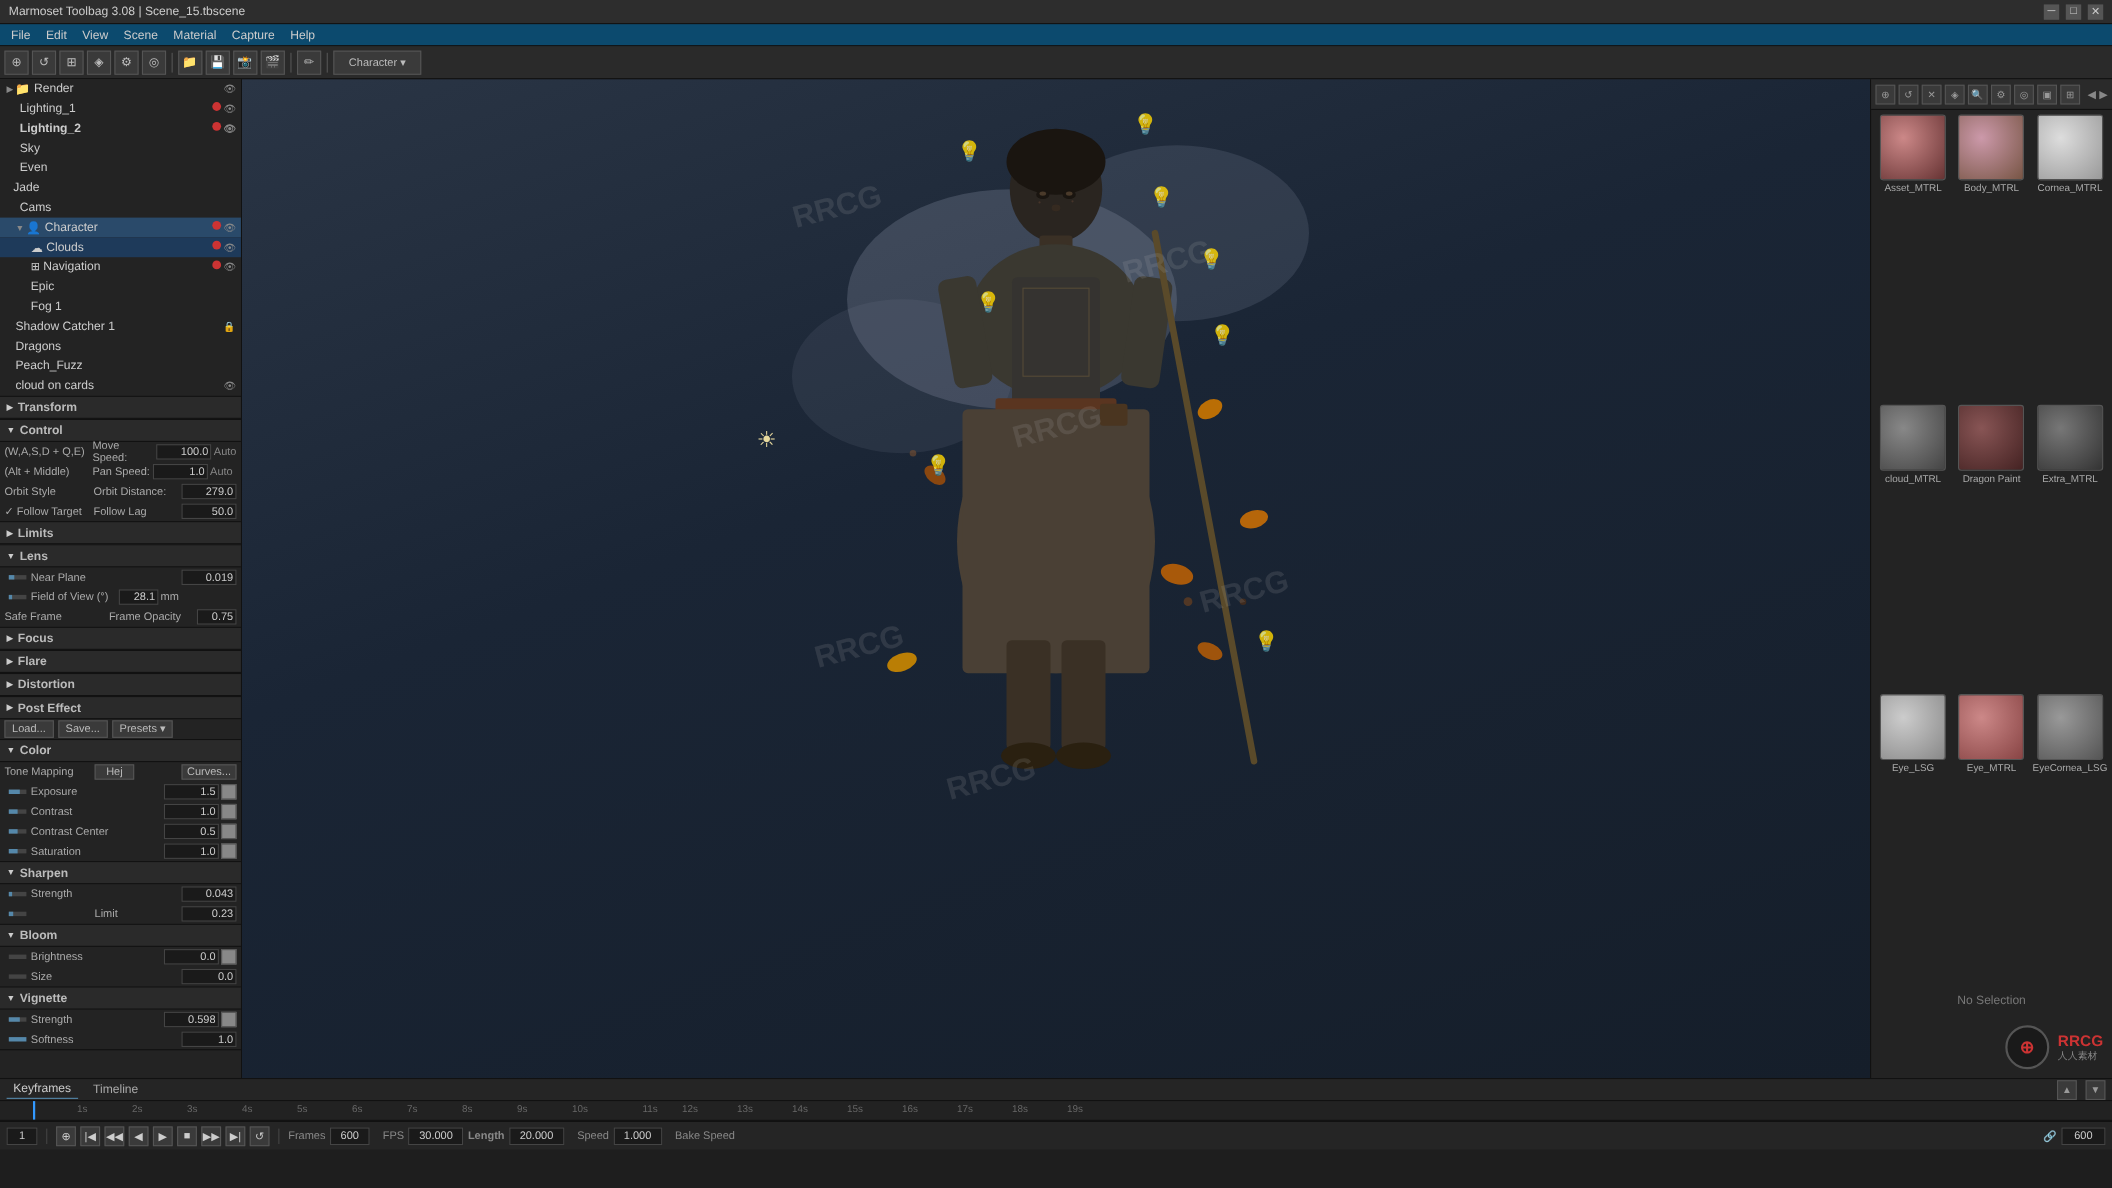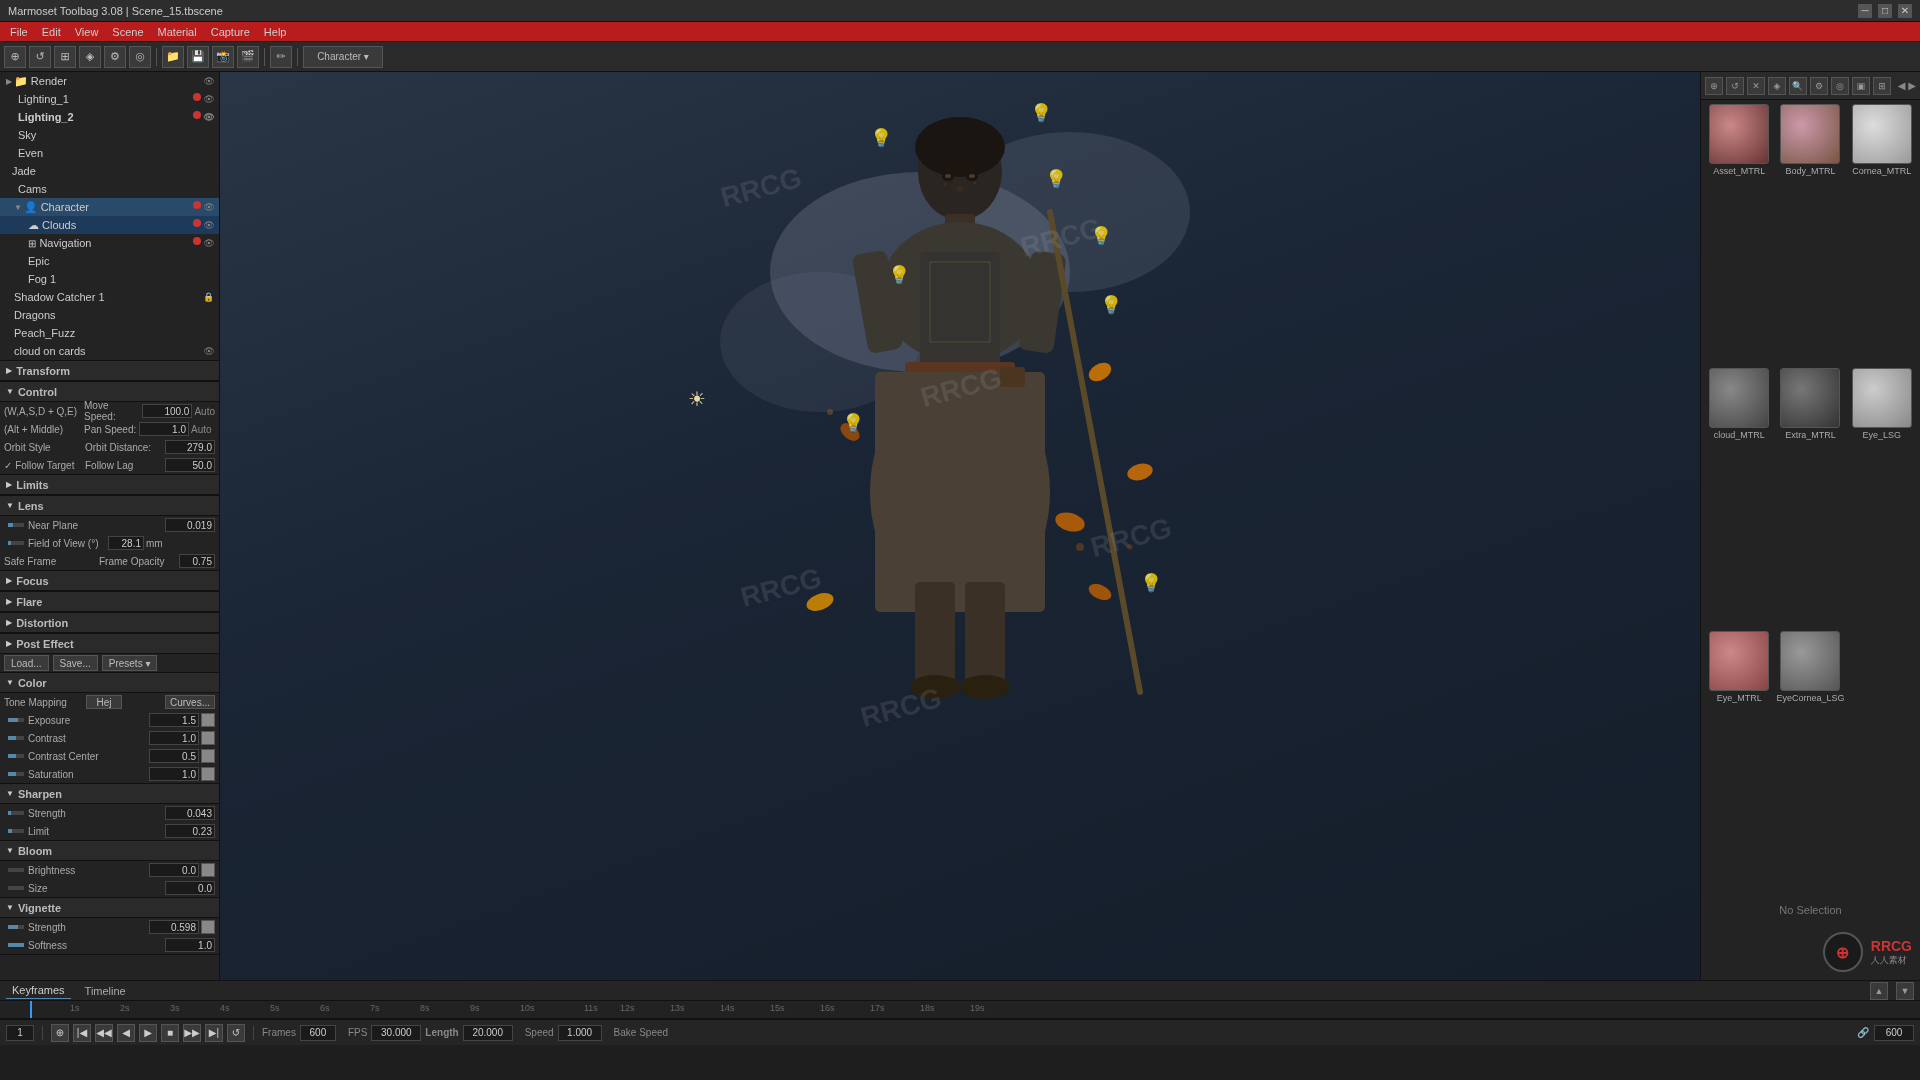--- a/index.html
+++ b/index.html
@@ -36,21 +36,21 @@
       border: none;
       color: #ccc;
       font-size: 10px;
       cursor: pointer;
       display: flex; align-items: center; justify-content: center;
     }
 
     
     #menubar {
       height: 20px;
-      background: #b91c1c;
+      background: #0c4a6e;
       display: flex;
       align-items: center;
       padding: 0 4px;
       border-bottom: 1px solid #111;
       flex-shrink: 0;
       gap: 2px;
     }
     .menu-item {
       padding: 2px 6px;
       font-size: 11px;
@@ -732,21 +732,21 @@
         <div class="prop-slider" style="width:16px;flex:none;">
           <div class="prop-slider-fill" style="width:20%;"></div>
         </div>
         <span class="prop-label" style="flex:1;">Strength</span>
         <input class="prop-value" value="0.043" style="">
       </div>
       <div class="prop-row">
         <div class="prop-slider" style="width:16px;flex:none;">
           <div class="prop-slider-fill" style="width:23%;"></div>
         </div>
-        <span class="prop-label" style="flex:1;">Limit</span>
+        <span class="prop-label" style="flex:1;text-align:center;">Limit</span>
         <input class="prop-value" value="0.23" style="">
       </div>
     </div>
 
     <div class="prop-section">
       <div class="prop-header">
         <span class="section-toggle">▼</span>
         <span class="prop-header-label">Bloom</span>
       </div>
       <div class="prop-row">
@@ -900,20 +900,24 @@
         <span class="material-label">Body_MTRL</span>
       </div>
       <div class="material-cell">
         <div class="material-thumb mat-cornea"></div>
         <span class="material-label">Cornea_MTRL</span>
       </div>
 
       <div class="material-cell">
         <div class="material-thumb mat-cloud"></div>
         <span class="material-label">cloud_MTRL</span>
+      </div>
+      <div class="material-cell">
+        <div class="material-thumb mat-dragon"></div>
+        <span class="material-label">Dragon Paint</span>
       </div>
       <div class="material-cell">
         <div class="material-thumb mat-extra"></div>
         <span class="material-label">Extra_MTRL</span>
       </div>
 
       <div class="material-cell">
         <div class="material-thumb mat-eye-lsg"></div>
         <span class="material-label">Eye_LSG</span>
       </div>

